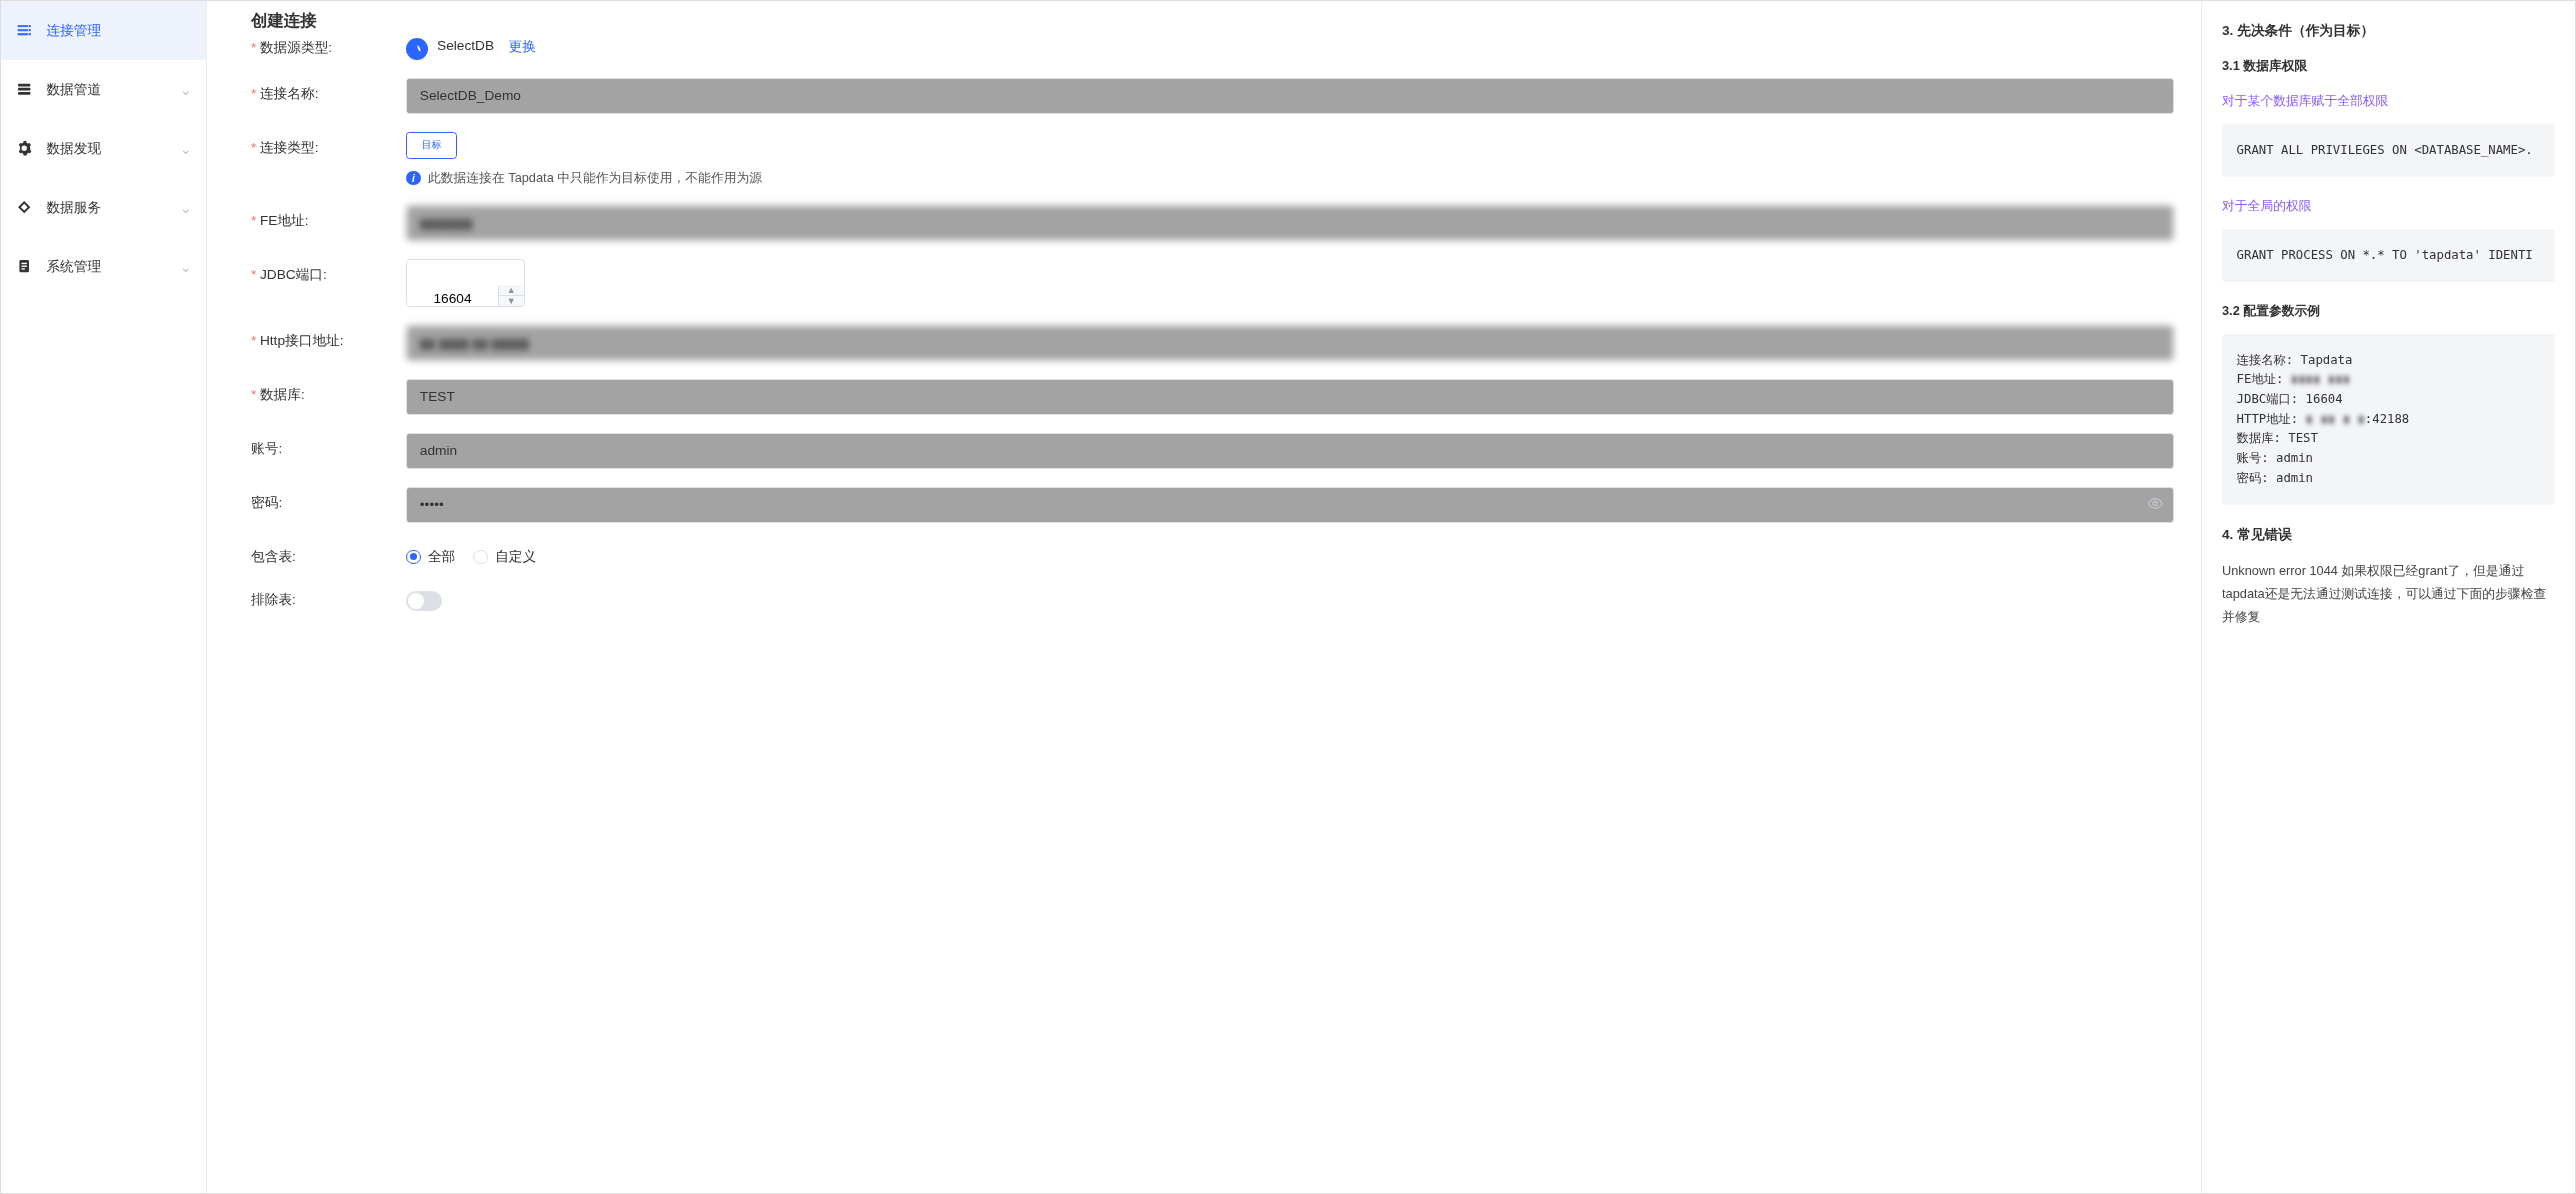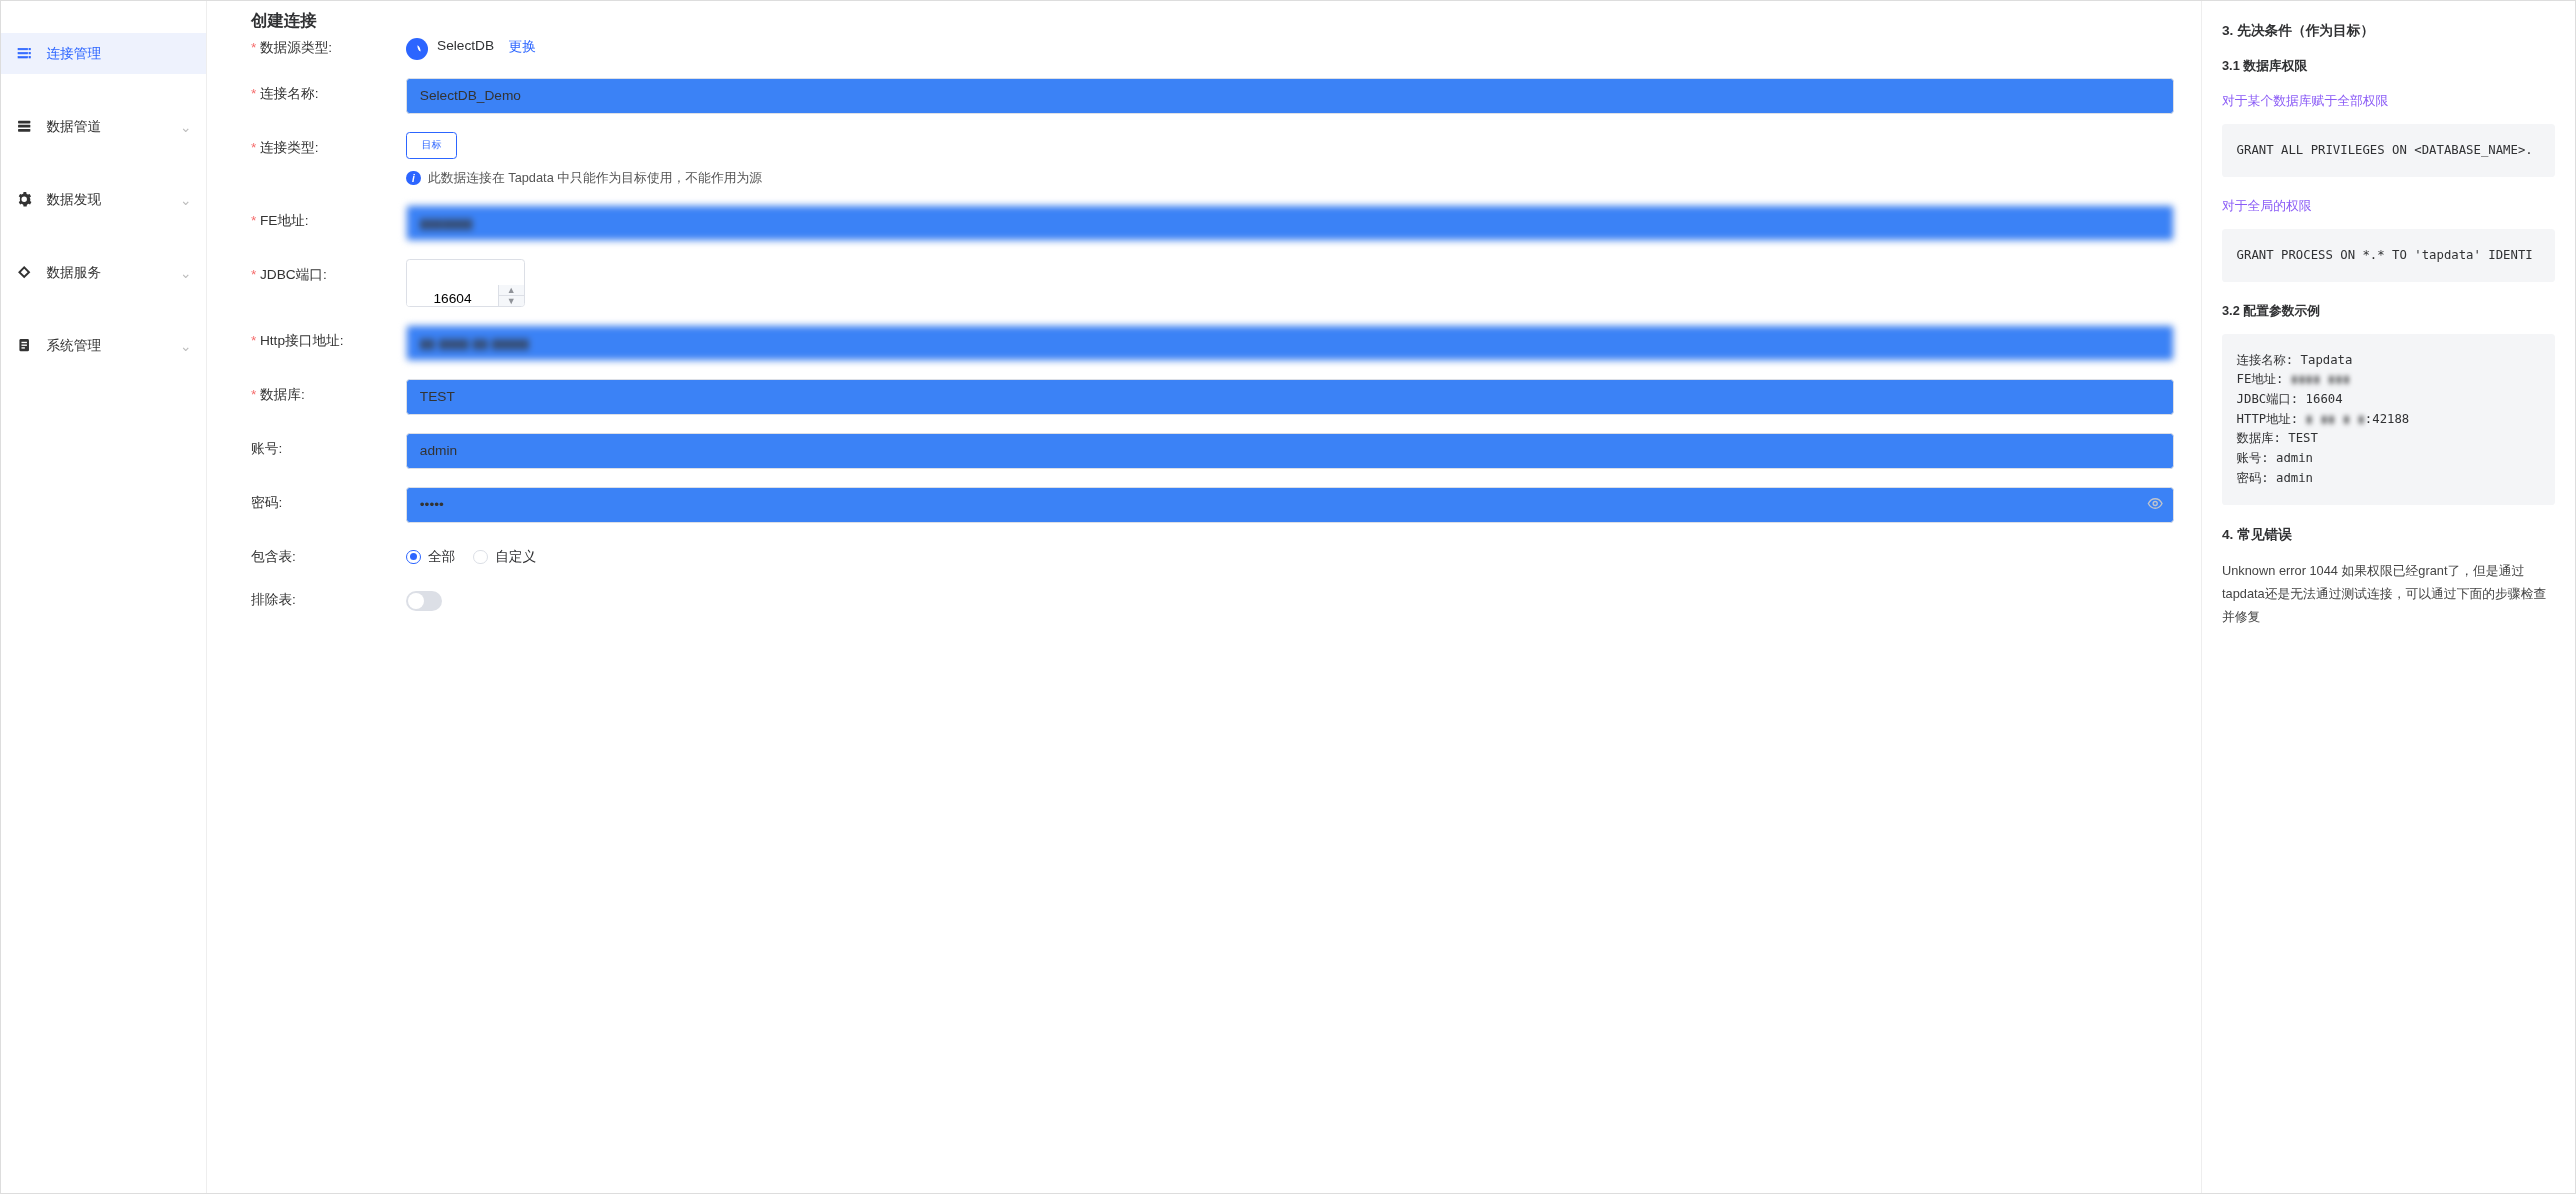--- a/index.html
+++ b/index.html
@@ -1,35 +1,35 @@
 <!DOCTYPE html>
 <html style="font-size:14.6px"><head>
 <meta charset="utf-8">
 <style>
 * { box-sizing: border-box; margin: 0; padding: 0; }
 body { font-family: -apple-system, "PingFang SC", "Microsoft YaHei", sans-serif; font-size: 12.8px; color: #303133; background: #fff; }
 .app { display: flex; height: 100vh; width: 100%; border: 0.9px solid #ddd; overflow: hidden; }
 
 
 .sidebar { width: 206px; background: #fff; border-right: 0.9px solid #eee; flex-shrink: 0; }
-.sidebar-item { display: flex; align-items: center; padding: 0 14.6px; height: 41px; cursor: pointer; font-size: 13.7px; color: #333; margin-top: 32px; }
+.sidebar-item { display: flex; align-items: center; padding: 0 14.6px; height: 59px; cursor: pointer; font-size: 13.7px; color: #333; }
 .sidebar-item.active { background: #eef2fd; color: #2c65ff; }
 .sidebar-item .icon { width: 18px; height: 18px; margin-right: 12.8px; display: inline-flex; align-items: center; justify-content: center; }
 .sidebar-item .chev { margin-left: auto; color: #bbb; }
 .sidebar-item.active .icon svg { fill: #2c65ff; stroke: #2c65ff; }
 
 
 .main { flex: 1; overflow-y: auto; padding: 9px 27px 27px 44px; }
 .main-title { font-size: 16.4px; font-weight: 600; }
 .form-row { display: flex; align-items: flex-start; margin-bottom: 18px; }
 .form-label { width: 155px; padding-top: 7.3px; font-size: 13.7px; color: #333; flex-shrink: 0; }
 .form-label .req { color: #f56c6c; margin-right: 3.6px; }
 .form-control { flex: 1; max-width: 602px; }
 .form-control-full { flex: 1; }
-.input { width: 100%; height: 36px; padding: 0 12.8px; border: 0.9px solid #dcdfe6; border-radius: 3.6px; font-size: 13.7px; color: #333; background: #3b82f6; }
+.input { width: 100%; height: 36px; padding: 0 12.8px; border: 0.9px solid #dcdfe6; border-radius: 3.6px; font-size: 13.7px; color: #333; background: #a3a3a3; }
 .input-pw-wrap { position: relative; width: 100%; }
 .input-pw-wrap .eye { position: absolute; right: 11px; top: 50%; transform: translateY(-50%); color: #c0c4cc; cursor: pointer; }
 
 .ds-type { display: flex; align-items: flex-start; gap: 9px; padding-top: 5.5px; }
 .ds-logo { width: 22px; height: 22px; border-radius: 50%; background: #2c65ff; display: inline-flex; align-items: center; justify-content: center; }
 .ds-logo svg { fill: #fff; }
 .ds-name { font-size: 13.7px; }
 .ds-change { color: #2c65ff; cursor: pointer; margin-left: 5.5px; font-size: 13.7px; }
 
 .tag-btn { display: inline-block; padding: 5.5px 14.6px; border: 0.9px solid #2c65ff; color: #2c65ff; border-radius: 3.6px; font-size: 10px; background: #fff; cursor: pointer; }

